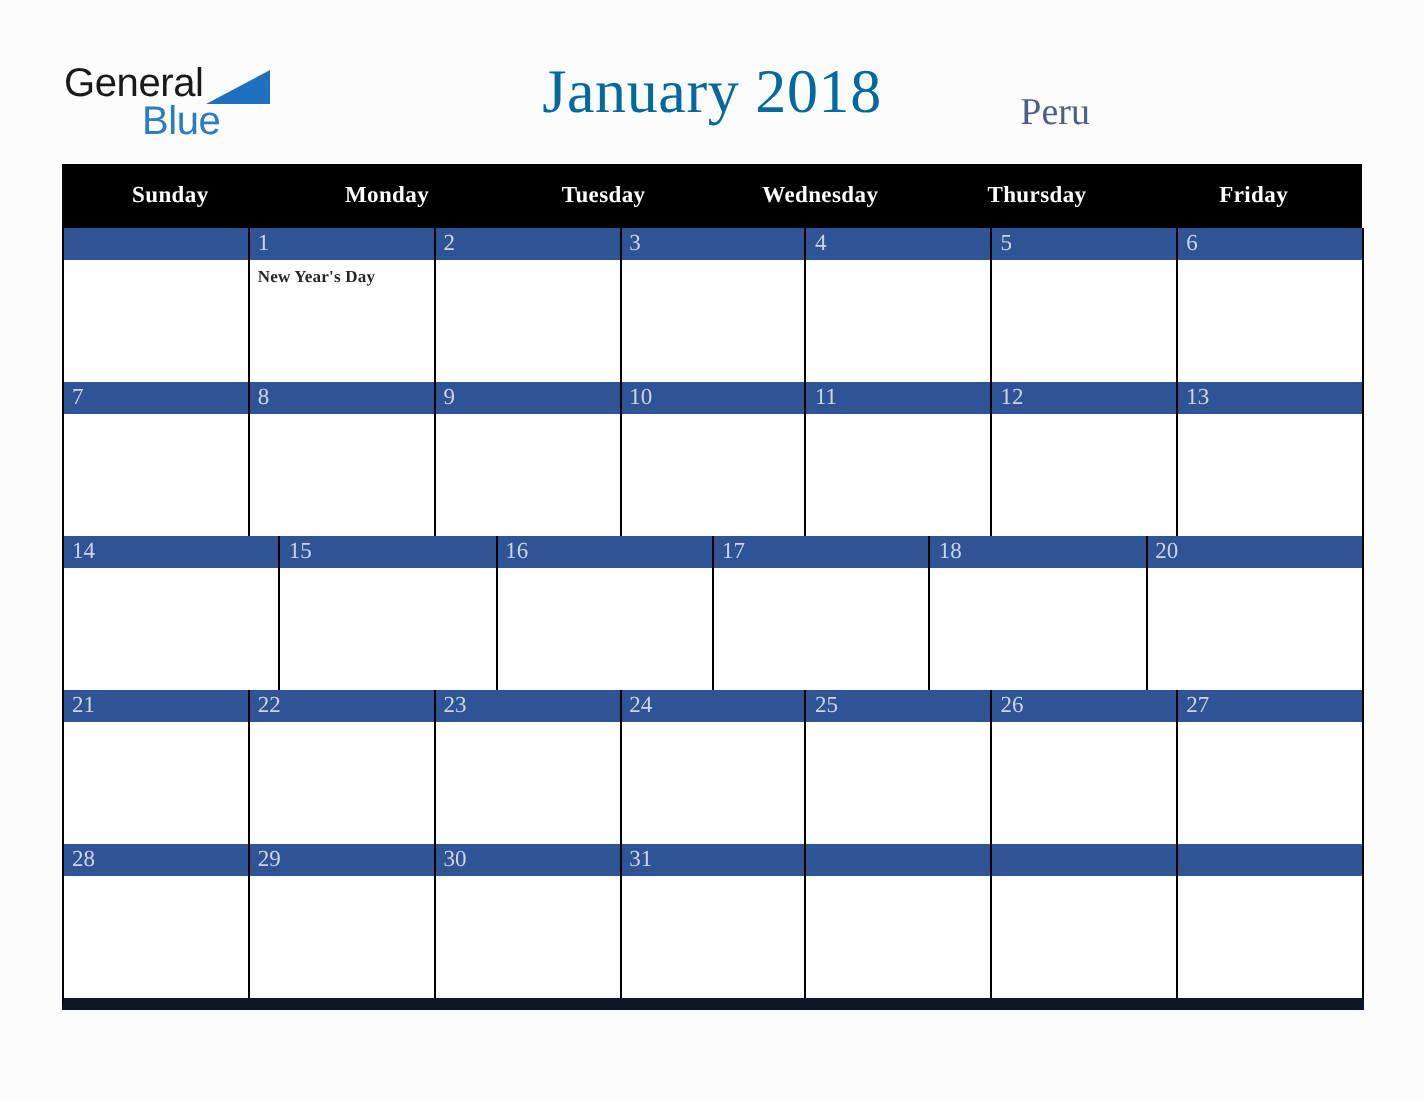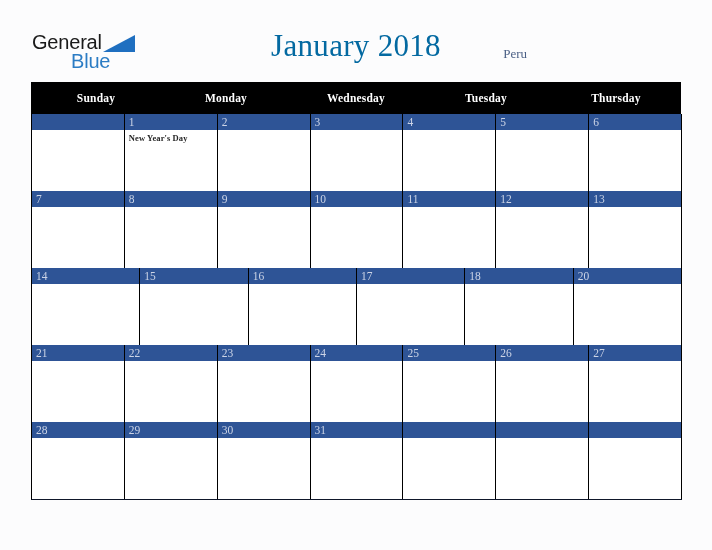--- a/index.html
+++ b/index.html
@@ -70,24 +70,24 @@
     width: 712px;
     text-align: center;
     font-family: "Liberation Serif", serif;
     font-size: 31px;
     color: #0369a1;
     letter-spacing: 0.3px;
   }
 
   #country-label {
     position: absolute;
-    right: 49px;
+    right: 31px;
     top: 46px;
     font-family: "Liberation Serif", serif;
-    font-size: 13px;
+    font-size: 19px;
     color: #4a5f85;
   }
 
   
   #calendar-grid {
     position: absolute;
     left: 31px;
     top: 82px;
     width: 650px;
   }
@@ -110,21 +110,21 @@
     letter-spacing: 0.2px;
   }
 
   .week-row {
     display: flex;
     width: 650px;
     height: 77px;
     border-left: 1px solid #000000;
   }
   .week-row:last-child {
-    border-bottom: 1px solid #0f172a;
+    border-bottom: 6px solid #0f172a;
   }
   .day-cell {
     flex: 1 1 0;
     min-width: 0;
     border-right: 1px solid #000000;
     background: #ffffff;
     display: flex;
     flex-direction: column;
     position: relative;
   }
@@ -171,23 +171,24 @@
 
   <div id="country-label">Peru</div>
 
 </div>
 
 <div id="calendar-grid">
 
   <div class="weekday-header">
     <div class="weekday-cell">Sunday</div>
     <div class="weekday-cell">Monday</div>
+    <div class="weekday-cell">Tuesday</div>
     <div class="weekday-cell">Wednesday</div>
-    <div class="weekday-cell">Tuesday</div>
     <div class="weekday-cell">Thursday</div>
+    <div class="weekday-cell">Friday</div>
   </div>
 
   <div class="week-row">
     <div class="day-cell">
       <div class="day-number-band">
         <span class="day-number"></span>
       </div>
       <div class="day-events">
         <div class="day-event"></div>
       </div>

